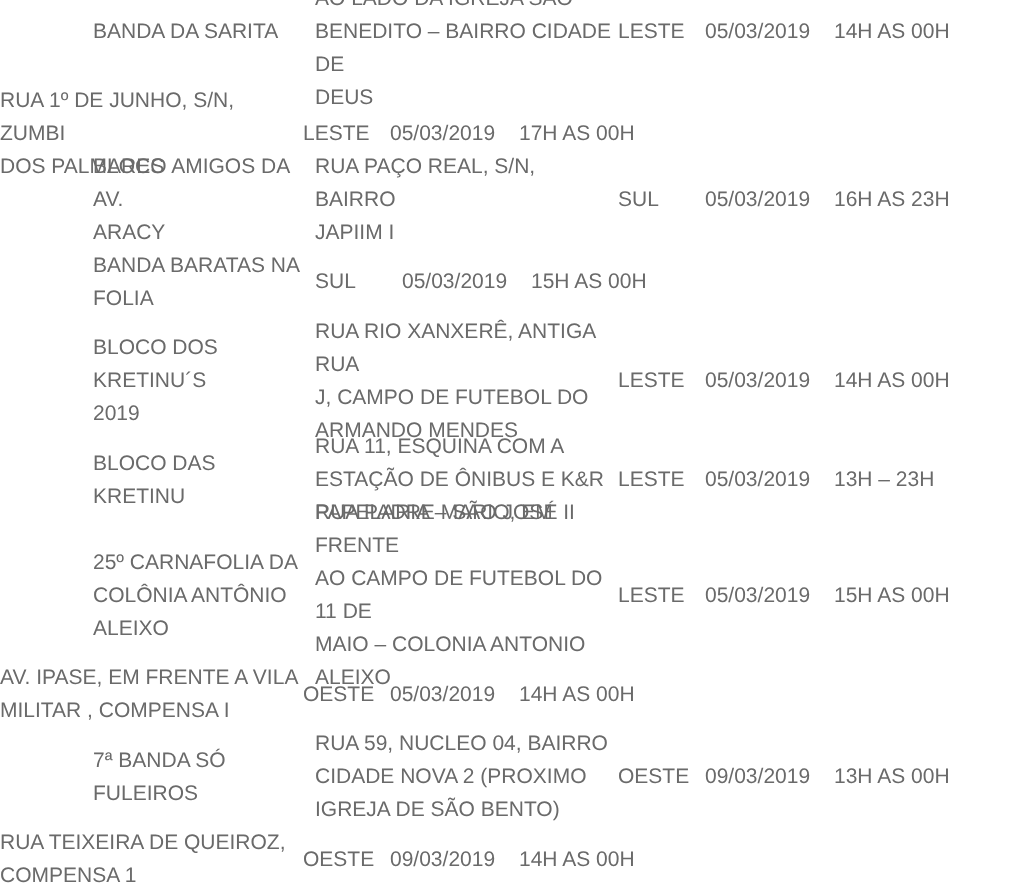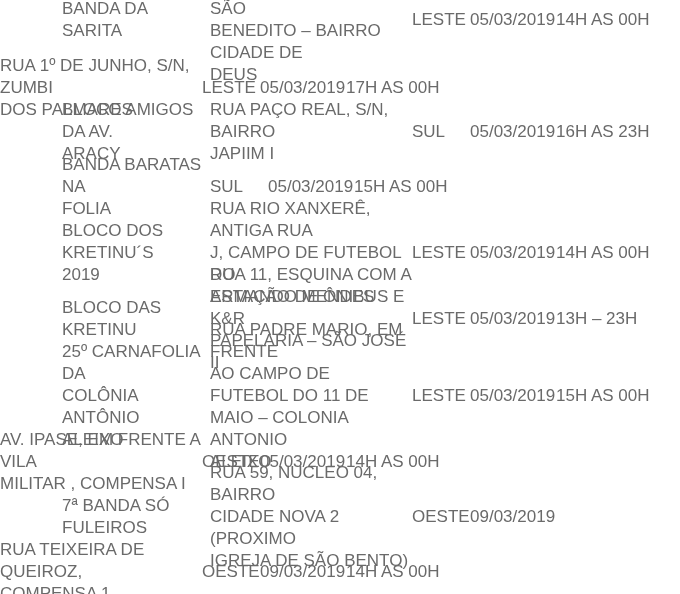--- a/index.html
+++ b/index.html
@@ -4,21 +4,21 @@
 <style>
   html, body { margin: 0; padding: 0; }
   body { background: #ffffff; }
   .page {
     position: relative;
     width: 680px;
     height: 594px;
     background: #ffffff;
     overflow: hidden;
     font-family: "Liberation Sans", sans-serif;
-    font-size: 17px;
+    font-size: 14px;
     line-height: 22px;
     color: #6a6a6a;
   }
   .etable { width: 680px; }
   .row { display: flex; width: 680px; }
   .row.lines-2 { height: 44px; }
   .row.lines-3 { height: 66px; }
   .row.lines-4 { height: 88px; }
   .cell {
     display: flex;
@@ -123,20 +123,21 @@
       <div class="cell time">14H AS 00H</div>
     </div>
 
     <div class="row lines-3">
       <div class="cell name">7ª BANDA SÓ FULEIROS</div>
       <div class="cell address">RUA 59, NUCLEO 04, BAIRRO
 CIDADE NOVA 2 (PROXIMO
 IGREJA DE SÃO BENTO)</div>
       <div class="cell zone">OESTE</div>
       <div class="cell date">09/03/2019</div>
+      <div class="cell time">13H AS 00H</div>
     </div>
 
     <div class="row lines-2">
       <div class="cell address">RUA TEIXEIRA DE QUEIROZ,
 COMPENSA 1</div>
       <div class="cell zone">OESTE</div>
       <div class="cell date">09/03/2019</div>
       <div class="cell time">14H AS 00H</div>
     </div>
 

